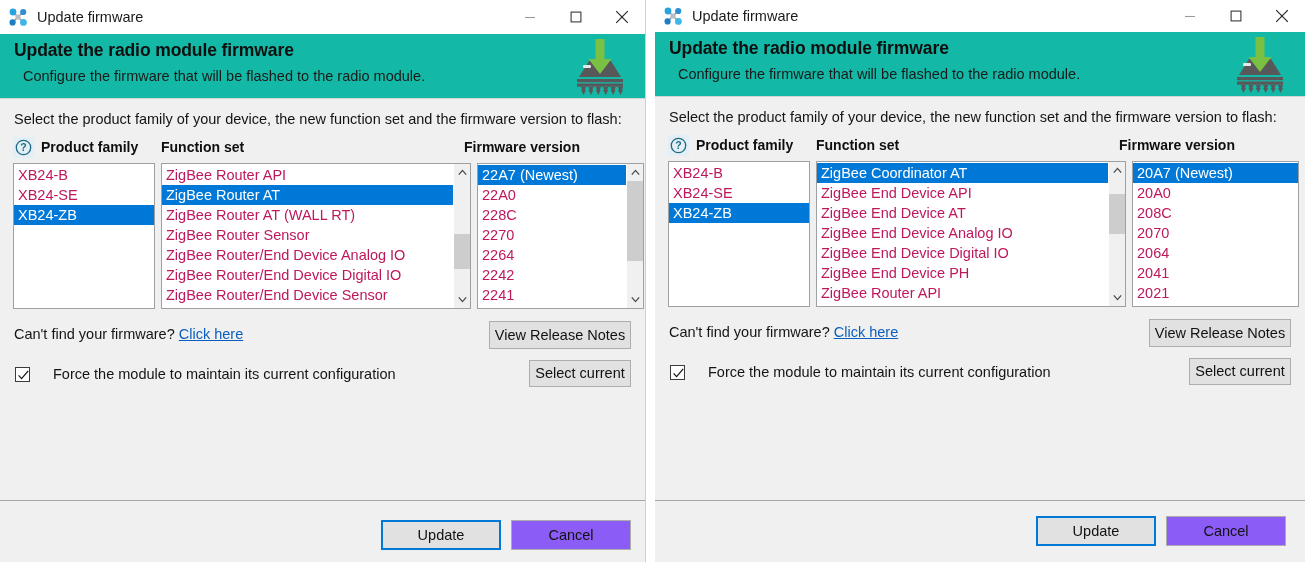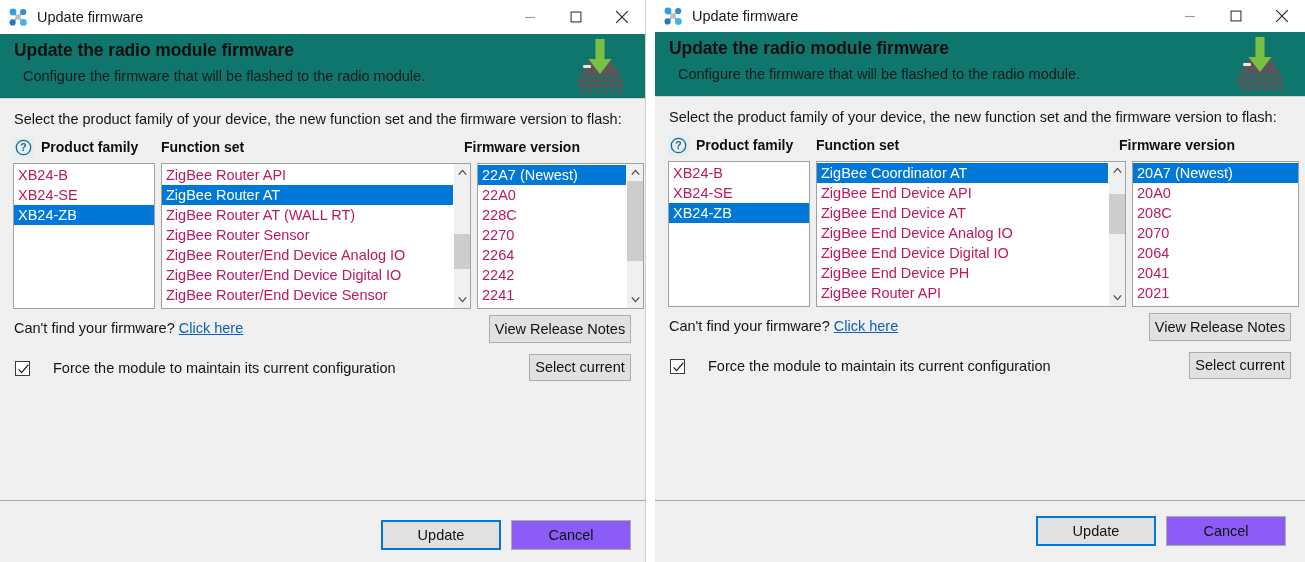--- a/index.html
+++ b/index.html
@@ -58,21 +58,21 @@
   }
   .cap-btn {
     width: 46px; height: 100%;
     display: flex; align-items: center; justify-content: center;
     color: #3b3b3b;
   }
   .cap-btn svg { display: block; }
 
   
   .header {
-    background: #0f766e;
+    background: #14b8a6;
     padding: 6px 22px 14px 14px;
     position: relative;
   }
   .header h1 {
     margin: 0 0 7px 0;
     font-size: 17.5px;
     font-weight: bold;
     color: #0f0f0f;
     letter-spacing: -0.1px;
   }
@@ -187,21 +187,21 @@
   }
   .sb-thumb {
     position: absolute;
     left: 0; right: 0;
     background: #cdcdcd;
   }
 
   
   .link-row {
     position: relative;
-    margin-top: 10px;
+    margin-top: 16px;
     height: 22px;
   }
   .link-row .ltext {
     font-size: 14.5px;
     color: #141414;
     position: absolute;
     left: 1px; top: 1px;
     white-space: nowrap;
   }
   .link-row a {

